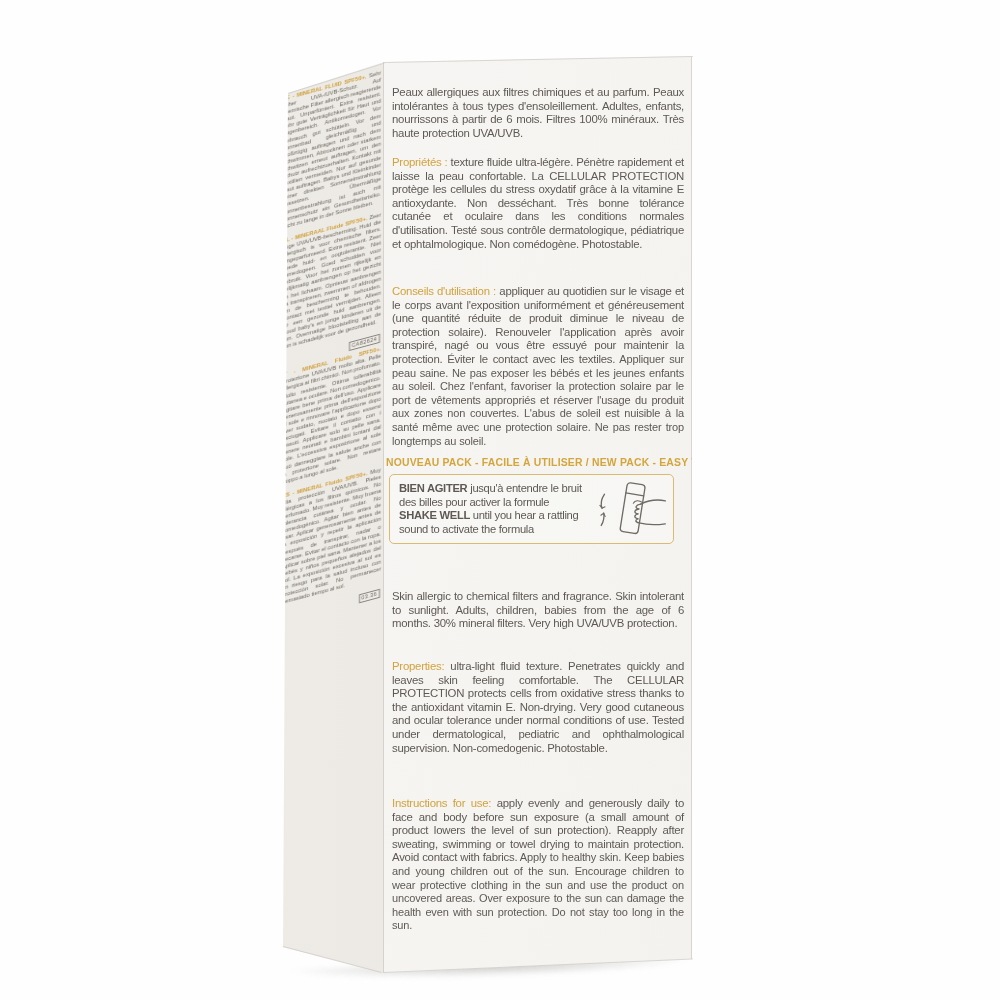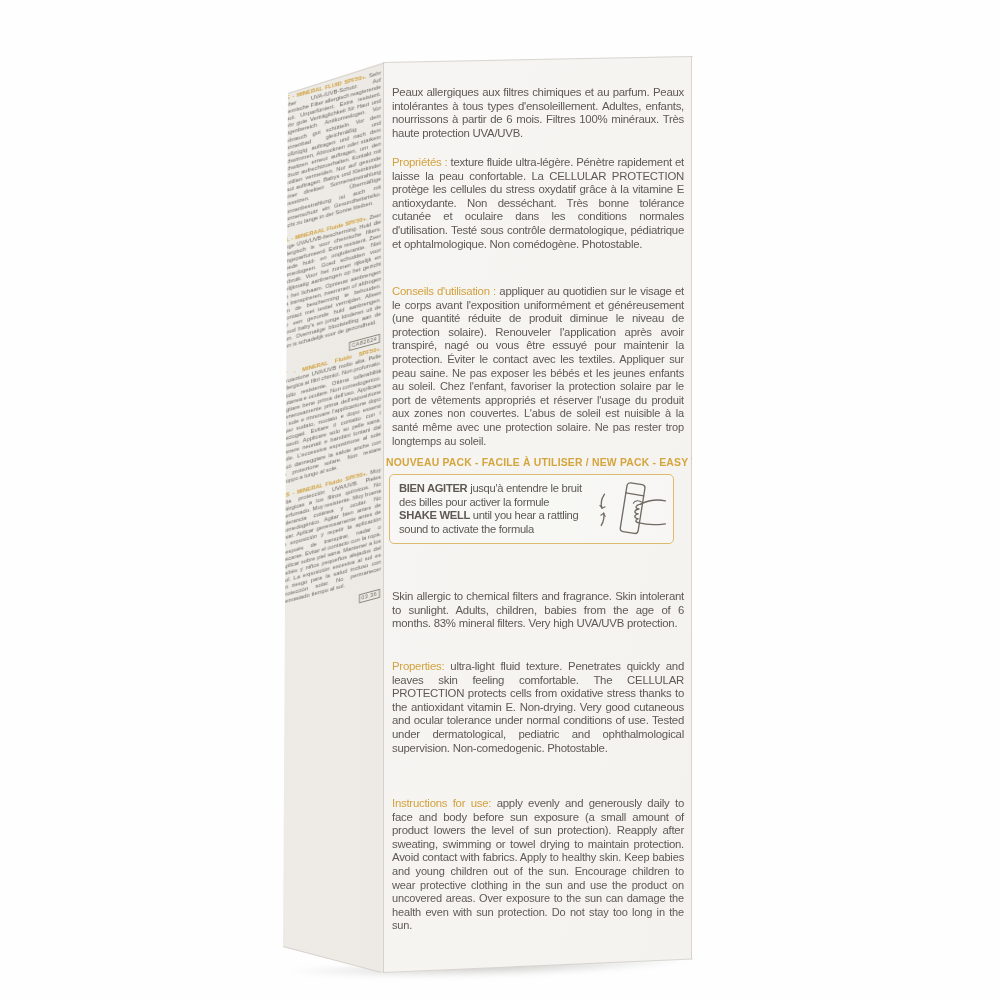--- a/index.html
+++ b/index.html
@@ -87,21 +87,21 @@
               <line x1="37" y1="16" x2="59" y2="16"></line>
             </g>
 
             <path d="M88 24 C78 22 66 24 58 28"></path>
             <path d="M58 28 c-6 1 -8 5 -2 6 c-6 1 -7 5 -1 6 c-5 1 -6 5 0 6 c-4 1 -4 4 1 5 C64 53 74 54 88 52"></path>
             <path d="M60 26 c-4 -3 -9 -3 -11 1" stroke-width="1.3"></path>
           </svg>
         </span>
       </div>
 
-      <p class="para" style="top:590px">Skin allergic to chemical filters and fragrance. Skin intolerant to sunlight. Adults, children, babies from the age of 6 months. 83% mineral filters. Very high UVA/UVB protection.</p>
+      <p class="para" style="top:590px">Skin allergic to chemical filters and fragrance. Skin intolerant to sunlight. Adults, children, babies from the age of 6 months. 30% mineral filters. Very high UVA/UVB protection.</p>
 
       <p class="para" style="top:660px">
         <span class="lead">Properties:</span><span> ultra-light fluid texture. Penetrates quickly and leaves skin feeling comfortable. The CELLULAR PROTECTION protects cells from oxidative stress thanks to the antioxidant vitamin E. Non-drying. Very good cutaneous and ocular tolerance under normal conditions of use. Tested under dermatological, pediatric and ophthalmological supervision. Non-comedogenic. Photostable.</span>
       </p>
 
       <p class="para" style="top:797px">
         <span class="lead">Instructions for use:</span><span> apply evenly and generously daily to face and body before sun exposure (a small amount of product lowers the level of sun protection). Reapply after sweating, swimming or towel drying to maintain protection. Avoid contact with fabrics.</span><span class="small"> Apply to healthy skin. Keep babies and young children out of the sun. Encourage children to wear protective clothing in the sun and use the product on uncovered areas. Over exposure to the sun can damage the health even with sun protection. Do not stay too long in the sun.</span>
       </p>
 
     </div>

